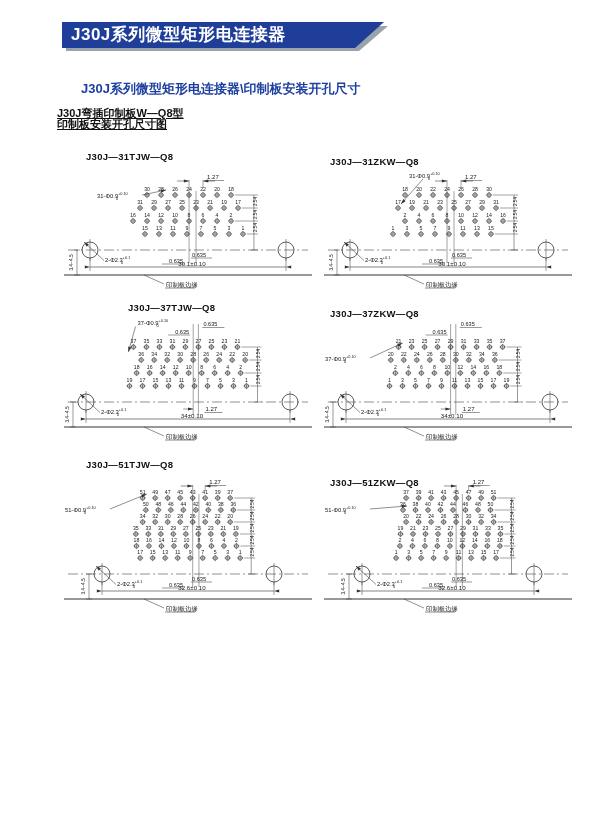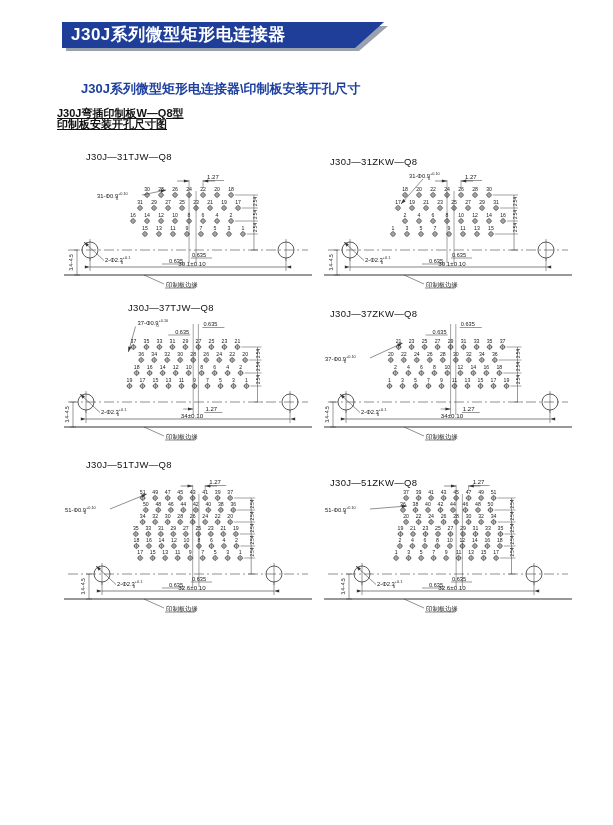--- a/index.html
+++ b/index.html
@@ -15,21 +15,21 @@
     position:absolute;left:62px;top:22px;width:322px;height:26px;
     background:#1e3e99;clip-path:polygon(0 0,100% 0,91% 100%,0 100%);
     color:#ffffff;font-weight:bold;font-size:17px;line-height:26px;
     padding-left:9px;box-sizing:border-box;letter-spacing:0.5px;
   }
   .section-title{
     position:absolute;left:57px;top:80px;font-size:13px;font-weight:bold;color:#1d3fa0;margin-left:24px;
   }
   .subtitle{position:absolute;left:57px;font-size:11px;font-weight:bold;color:#111;text-decoration:underline;}
   .sub1{top:106px;} .sub2{top:117px;}
-  .dtitle{position:absolute;font-size:9.5px;font-weight:normal;color:#111;letter-spacing:0.3px;}
+  .dtitle{position:absolute;font-size:9.5px;font-weight:bold;color:#111;letter-spacing:0.3px;}
   .t0{left:86px;top:151px;} .t1{left:330px;top:156px;}
   .t2{left:86px;top:302px;margin-left:42px;} .t3{left:330px;top:308px;}
   .t4{left:86px;top:459px;} .t5{left:330px;top:477px;}
   .dsvg{position:absolute;}
   .s0{left:62px;top:165px;} .s1{left:322px;top:165px;}
   .s2{left:62px;top:315px;} .s3{left:322px;top:315px;}
   .s4{left:62px;top:470px;} .s5{left:322px;top:470px;}
 </style>
 </head>
 <body>

